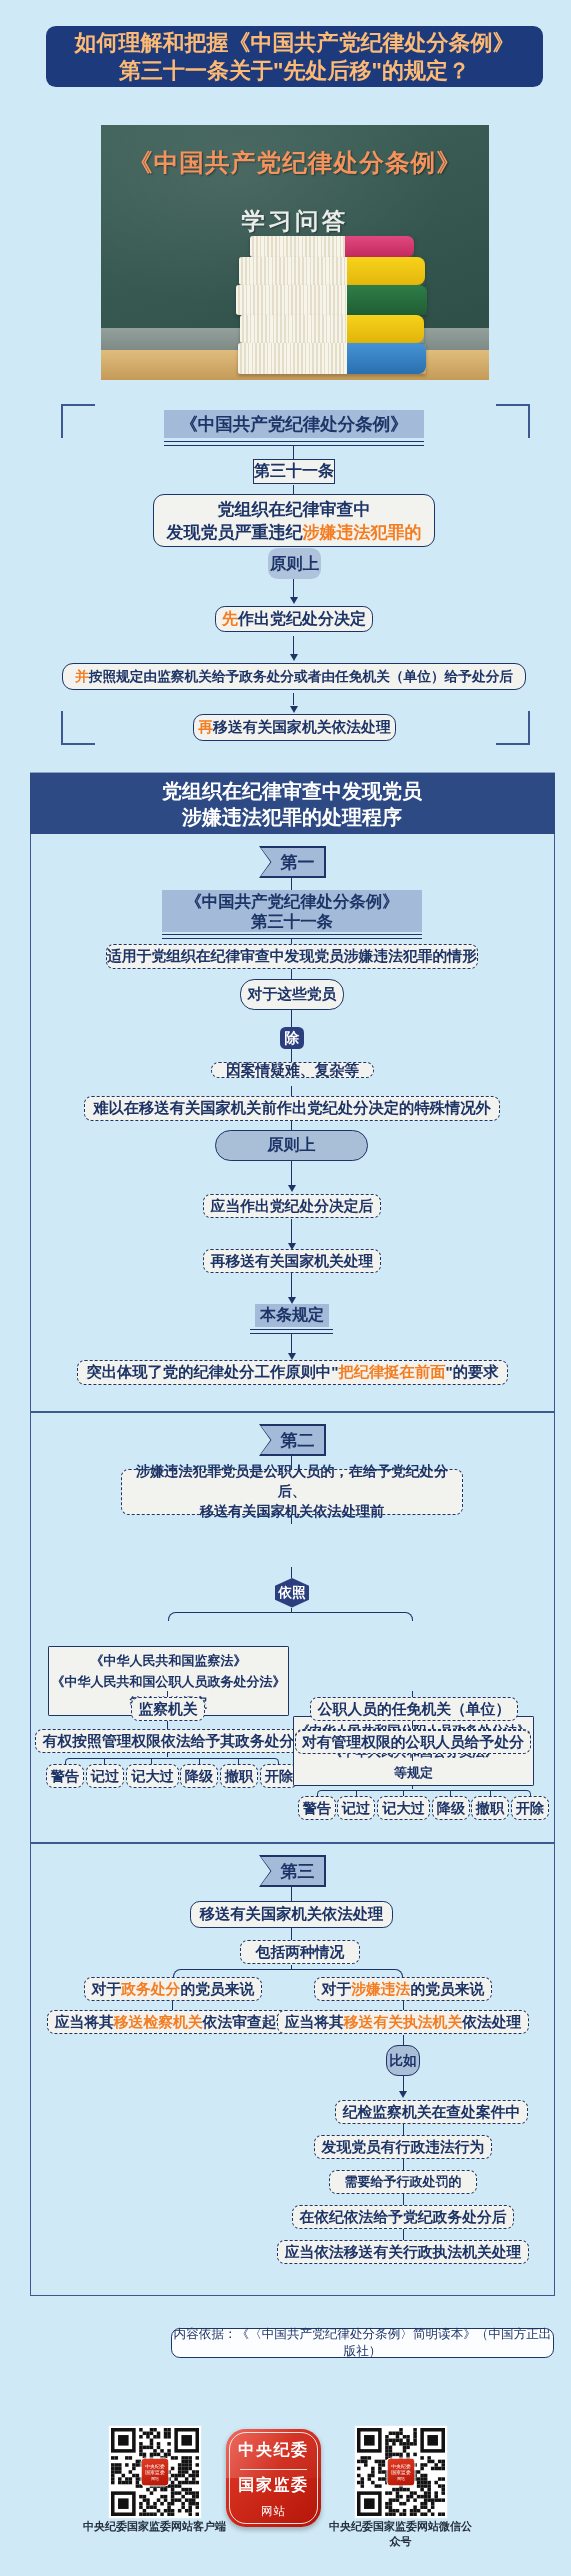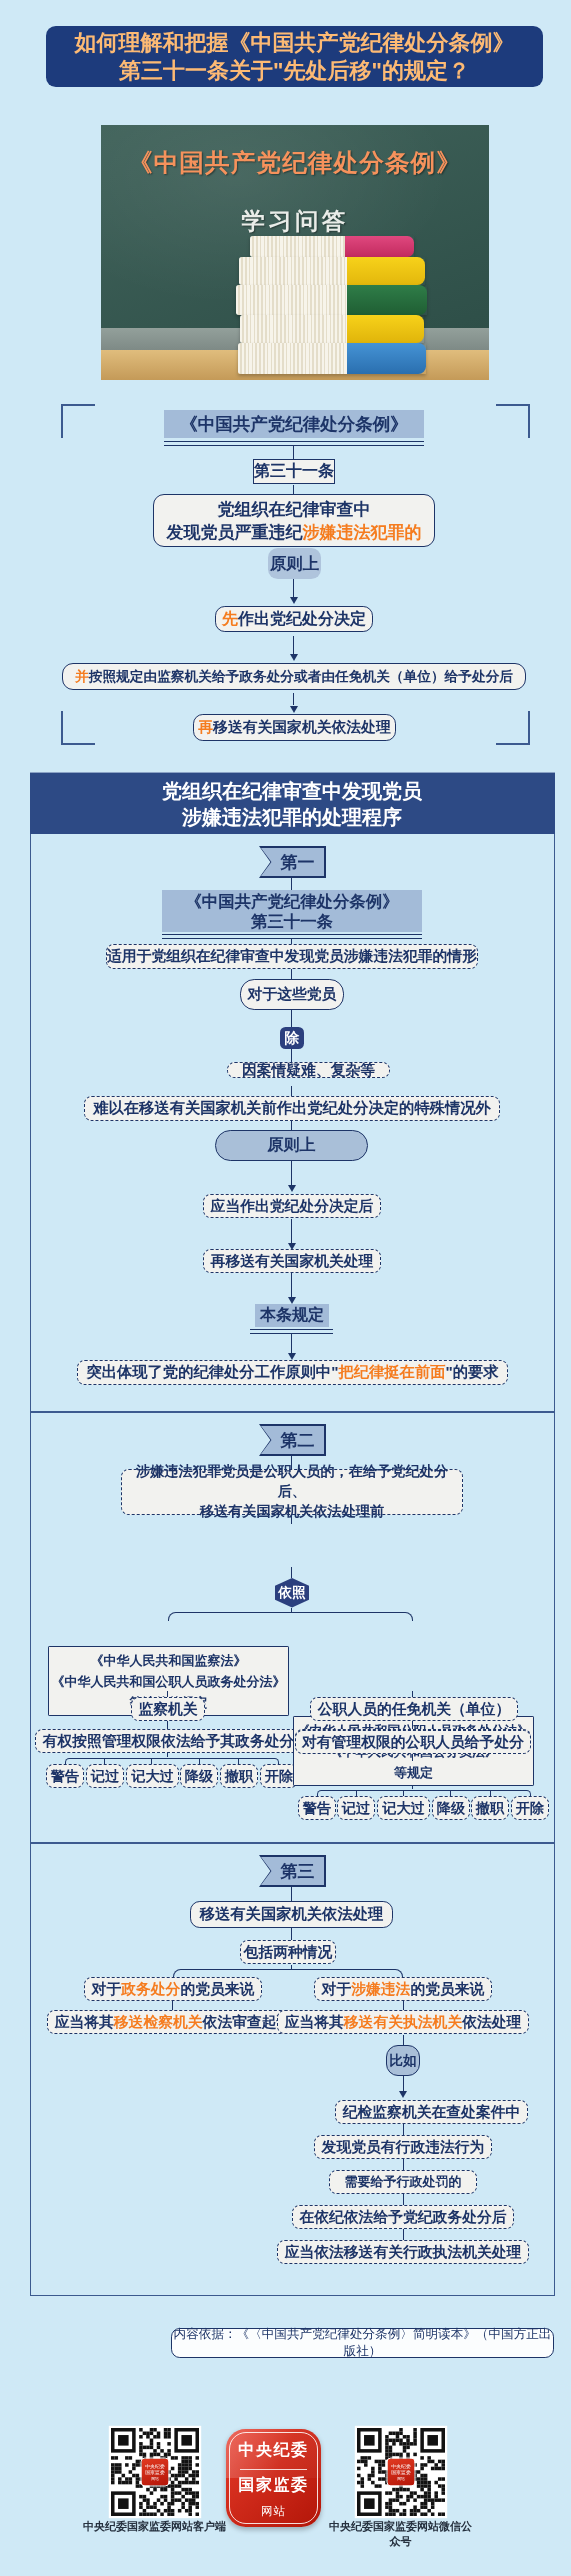--- a/index.html
+++ b/index.html
@@ -151,21 +151,21 @@
   <div class="abs cbox" style="left:240px;top:979px;width:104px;height:31px;border-radius:14.2px;font-size:14.8px;">
     <div>对于这些党员</div>
   </div>
   <div class="abs vl" style="left:291px;top:1010px;height:17.5px;"></div>
 
   <div class="abs ctr" style="left:280px;top:1027px;width:24px;height:22px;background:#2b3f7e;border-radius:5.5px;color:#fff;font-weight:bold;font-size:14.8px;">
     <div>除</div>
   </div>
   <div class="abs vl" style="left:291px;top:1049px;height:13px;"></div>
 
-  <div class="abs cbox dash" style="left:211px;top:1062px;width:163px;height:16px;font-size:14.8px;margin-left:16px;">
+  <div class="abs cbox dash" style="left:211px;top:1062px;width:163px;height:16px;font-size:14.8px;">
     <div>因案情疑难、复杂等</div>
   </div>
   <div class="abs vl" style="left:291px;top:1086px;height:9.8px;"></div>
 
   <div class="abs cbox dash" style="left:84px;top:1096px;width:416px;height:25px;font-size:15.3px;">
     <div>难以在移送有关国家机关前作出党纪处分决定的特殊情况外</div>
   </div>
   <div class="abs vl" style="left:291px;top:1121px;height:8.8px;"></div>
 
   <div class="abs ctr" style="left:215px;top:1130px;width:153px;height:31px;background:#a9bfd8;border:1.6px solid #1d3467;border-radius:15.3px;box-sizing:border-box;color:#1d3467;font-weight:bold;font-size:16px;">
@@ -303,21 +303,21 @@
         <span>第三</span>
       </div>
   </div>
   <div class="abs vl" style="left:291px;top:1887px;height:14.2px;"></div>
 
   <div class="abs cbox" style="left:190px;top:1901px;width:203px;height:27px;border-radius:9.8px;font-size:15.3px;">
     <div>移送有关国家机关依法处理</div>
   </div>
   <div class="abs vl" style="left:291px;top:1928px;height:12px;"></div>
 
-  <div class="abs cbox dash" style="left:240px;top:1940px;width:96px;height:24px;font-size:14.8px;">
+  <div class="abs cbox dash" style="left:240px;top:1940px;width:120px;height:24px;font-size:14.8px;">
     <div>包括两种情况</div>
   </div>
   <div class="abs vl" style="left:291px;top:1965px;height:4.4px;"></div>
   <div class="abs sp" style="left:173px;top:1969px;width:230px;height:7.7px;"></div>
 
   <div class="abs cbox dash" style="left:84px;top:1977px;width:178px;height:24px;font-size:14.8px;">
     <div><span>对于</span><span class="hl">政务处分</span><span>的党员来说</span></div>
   </div>
   <div class="abs cbox dash" style="left:314px;top:1977px;width:178px;height:24px;font-size:14.8px;">
     <div><span>对于</span><span class="hl">涉嫌违法</span><span>的党员来说</span></div>

